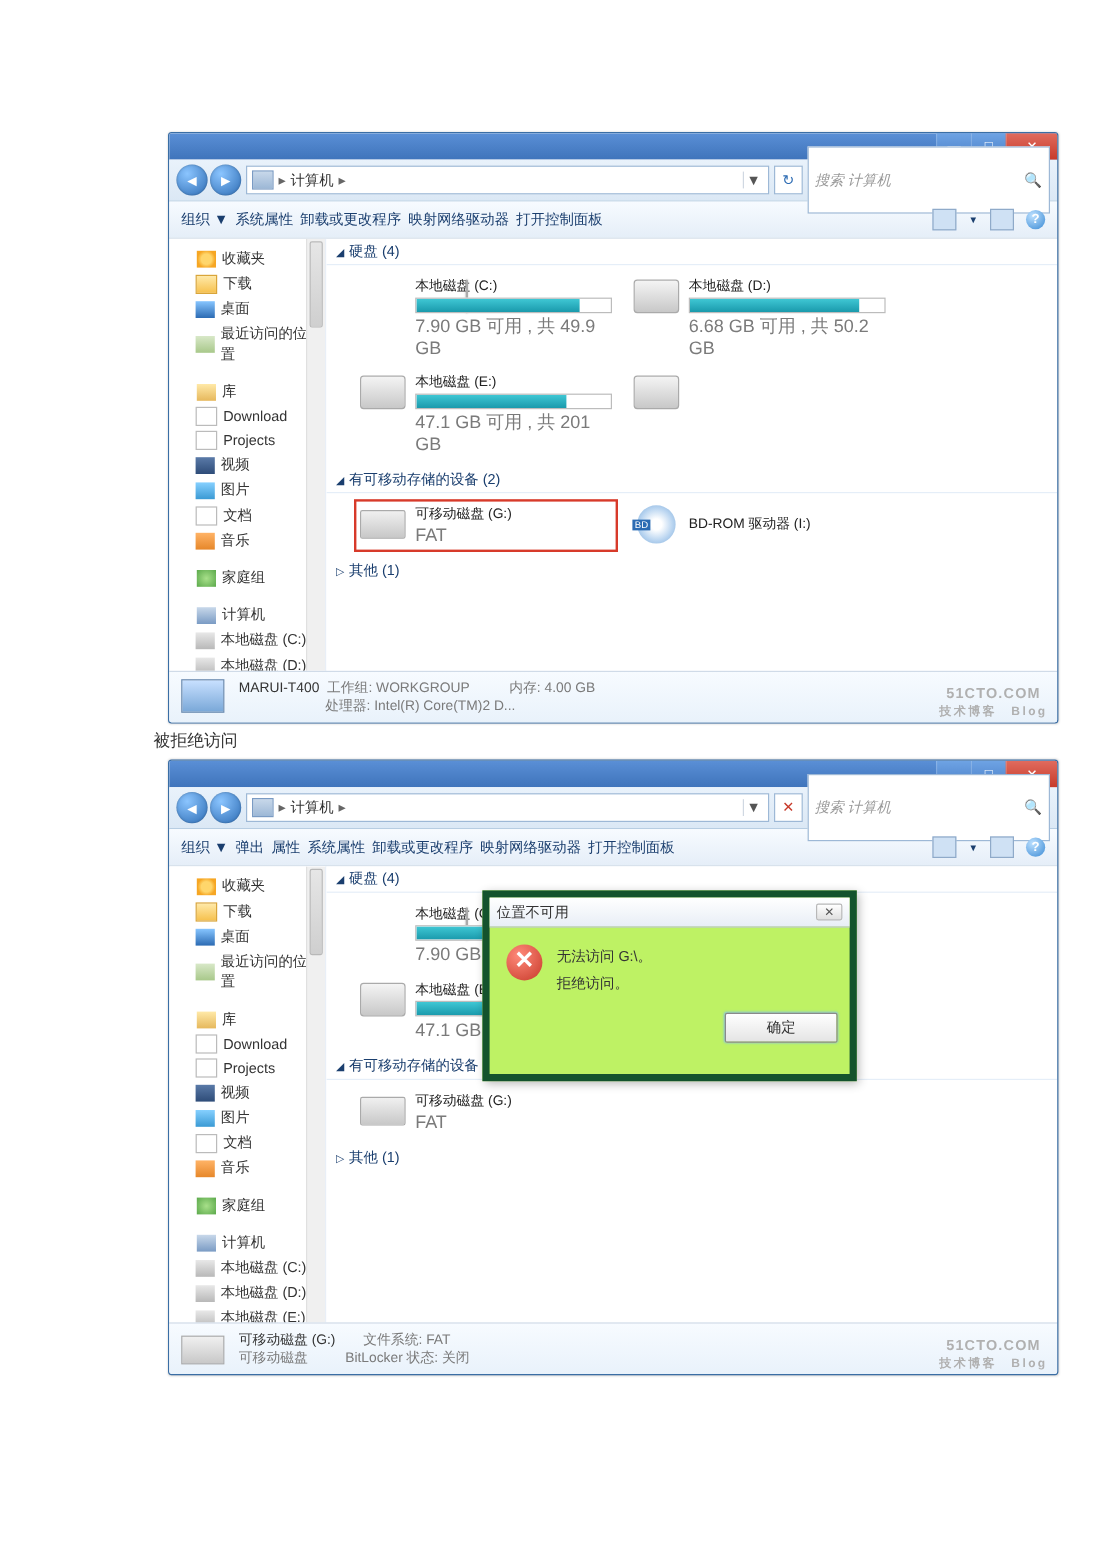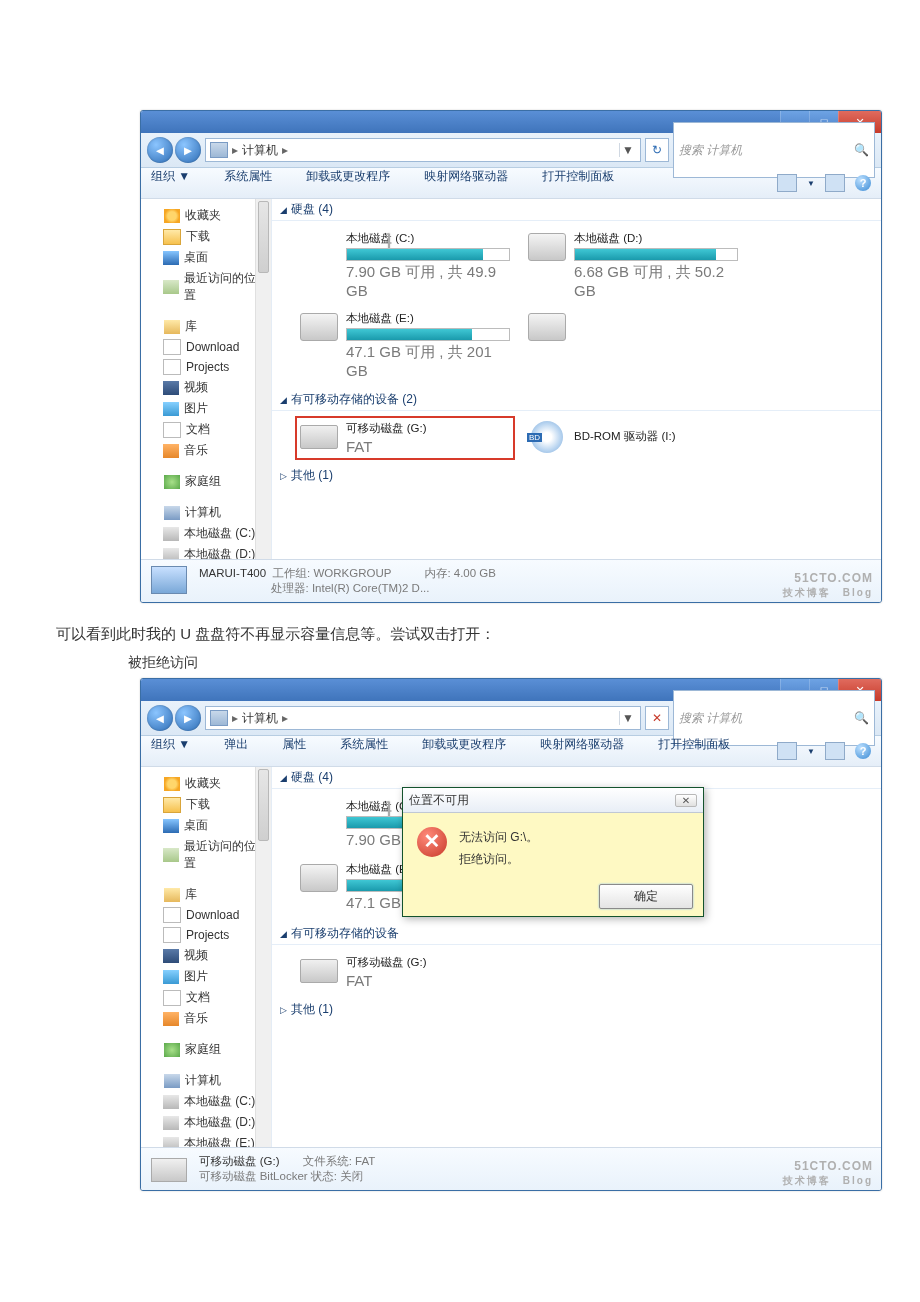--- a/index.html
+++ b/index.html
@@ -15,21 +15,21 @@
 .navbtns{display:flex;gap:2px}
 .circ{width:26px;height:26px;border-radius:50%;background:radial-gradient(circle at 35% 30%,#8bc5ff,#2c6bb3);box-shadow:inset 0 0 2px rgba(0,0,0,.3);display:flex;align-items:center;justify-content:center;color:#fff;font-size:13px}
 .loc{flex:1;height:22px;background:#fff;border:1px solid #9db8d6;display:flex;align-items:center;gap:4px;padding:0 4px}
 .loc-ic{width:16px;height:14px;background:linear-gradient(#c8d8ea,#9db8d6);border:1px solid #7a9bc4}
 .loc-sep{color:#666}
 .loc-dd{width:16px;text-align:center;color:#555;border-left:1px solid #d0d8e2}
 .refresh{width:22px;height:22px;background:#fff;border:1px solid #9db8d6;display:flex;align-items:center;justify-content:center;color:#2c6bb3}
 .refresh.stop{color:#c73a2a}
 .search{width:190px;height:22px;background:#fff;border:1px solid #9db8d6;display:flex;align-items:center;padding:16px 5px;color:#999;font-style:italic;justify-content:space-between}
 .search .mag{font-style:normal;color:#2c6bb3}
-.toolbar{height:30px;background:linear-gradient(#f7fbff,#e5eef8);border-bottom:1px solid #d0dbe8;display:flex;padding:0 10px;gap:34px;color:#1a3e6e}
+.toolbar{height:30px;background:linear-gradient(#f7fbff,#e5eef8);border-bottom:1px solid #d0dbe8;display:flex;align-items:center;padding:0 10px;gap:6px;color:#1a3e6e}
 .toolbar .tr{margin-left:auto;display:flex;gap:10px;align-items:center}
 .tb-ic{width:18px;height:16px;background:#cfe1f4;border:1px solid #8faac9}
 .help{width:16px;height:16px;border-radius:50%;background:radial-gradient(circle at 35% 30%,#bce0ff,#3a8ad4);color:#fff;text-align:center;line-height:16px;font-weight:bold;font-size:11px}
 .body{display:flex;height:360px;position:relative}
 .body.tall{height:380px}
 .nav{width:130px;background:#fff;border-right:1px solid #e4ecf5;overflow:hidden;position:relative}
 .nav-scroll{position:absolute;right:0;top:0;bottom:0;width:15px;background:#f0f0f0;border-left:1px solid #e0e0e0}
 .nav-scroll .thumb{position:absolute;left:2px;right:2px;top:2px;height:70px;background:linear-gradient(#e6e6e6,#cfcfcf);border:1px solid #b8b8b8;border-radius:2px}
 .nav ul{list-style:none;margin:0;padding:6px 0 0 8px}
 .nav li{display:flex;align-items:center;gap:5px;padding:2px 15px;color:#333}
@@ -65,29 +65,29 @@
 .bar{height:11px;border:1px solid #bcbcbc;background:#fff;margin:2px 0;position:relative;overflow:hidden}
 .bar .fill{position:absolute;left:0;top:0;bottom:0;background:linear-gradient(#3fc7d4,#1a9aac)}
 .bar .fill.red{background:linear-gradient(#e87a6a,#c73a2a)}
 .dstat{color:#7a7a7a;font-size:15px}
 .status{height:42px;background:linear-gradient(#f7fbff,#e9f2fb);border-top:1px solid #d0dbe8;display:flex;align-items:center;padding:0 10px;gap:12px;position:relative}
 .status .sic{width:36px;height:30px}
 .status .sic .mon{width:34px;height:26px;background:linear-gradient(#c8e0ff,#7aa8d8);border:1px solid #6a8ab0}
 .status .sic .usb2{width:34px;height:22px;background:linear-gradient(#f0f0f0,#c8c8c8);border:1px solid #aaa;margin-top:4px}
 .sinfo{font-size:11.5px;color:#333}
 .sinfo .sub{color:#7a7a7a}
-.wm{position:absolute;right:8px;bottom:2px;text-align:right;font-size:12px;color:#b0b0b0;font-weight:bold;letter-spacing:1px}
+.wm{position:absolute;right:8px;bottom:2px;text-align:center;font-size:12px;color:#b0b0b0;font-weight:bold;letter-spacing:1px}
 .wm .sm{font-size:10px;letter-spacing:2px}
-.dialog{position:absolute;left:130px;top:20px;width:300px;background:#fef9c3;border:1px solid #14532d;box-shadow:2px 2px 8px rgba(0,0,0,.3)}
+.dialog{position:absolute;left:130px;top:20px;width:300px;background:#bef264;border:6px solid #14532d;box-shadow:2px 2px 8px rgba(0,0,0,.3)}
 .dlg-t{height:24px;background:linear-gradient(#fff,#e8eef6);border-bottom:1px solid #c0c8d4;display:flex;align-items:center;justify-content:space-between;padding:0 6px;font-size:12px}
 .dlg-x{width:20px;text-align:center;color:#555;border:1px solid #b8b8b8;background:linear-gradient(#fff,#e0e0e0);border-radius:2px;font-size:10px}
 .dlg-b{padding:14px 14px 8px;display:flex;gap:12px}
 .dlg-ic{width:30px;height:30px;border-radius:50%;background:radial-gradient(circle at 35% 30%,#ff8a7a,#c73a2a);color:#fff;font-size:20px;font-weight:bold;text-align:center;line-height:28px}
 .dlg-txt{font-size:12px;line-height:1.8}
-.dlg-f{padding:6px 10px 7px;text-align:right}
+.dlg-f{padding:6px 10px 26px;text-align:right}
 .dlg-btn{display:inline-block;min-width:64px;padding:3px 14px;background:linear-gradient(#fff,#e4e4e4);border:1px solid #8a8a8a;border-radius:2px;text-align:center;box-shadow:0 0 2px #7ab8ff}
 .dd{font-size:8px;vertical-align:middle}
 </style>
 </head>
 <body>
 
 <div class="page">
 
 <div class="win">
  <div class="titlebar">
@@ -283,21 +283,20 @@
   <div class="sinfo">
    <span>MARUI-T400</span>
    <span class="sub">&nbsp;<span>工作组:</span> <span>WORKGROUP</span></span>
    <span class="sub" style="margin-left:30px"><span>内存:</span> <span>4.00 GB</span></span><br>
    <span class="sub" style="margin-left:72px"><span>处理器:</span> <span>Intel(R) Core(TM)2 D...</span></span>
   </div>
   <div class="wm"><span>51CTO.COM</span><br><span class="sm">技术博客　Blog</span></div>
  </div>
 </div>
 
-<div class="caption">可以看到此时我的 U 盘盘符不再显示容量信息等。尝试双击打开：</div>
 <div class="subcap">被拒绝访问</div>
 
 <div class="win">
  <div class="titlebar">
   <div class="tbtn min">—</div>
   <div class="tbtn max">□</div>
   <div class="tbtn close">✕</div>
  </div>
  <div class="addr">
   <div class="navbtns">
@@ -474,19 +473,19 @@
   </div>
  </div>
  <div class="status">
   <div class="sic">
           <div class="usb2"></div>
         </div>
   <div class="sinfo">
    <span>可移动磁盘 (G:)</span>
    <span class="sub" style="margin-left:20px"><span>文件系统:</span> <span>FAT</span></span><br>
    <span class="sub">可移动磁盘</span>
-   <span class="sub" style=""><span>BitLocker 状态:</span> <span>关闭</span></span>
+   <span class="sub" style="margin-left:28px"><span>BitLocker 状态:</span> <span>关闭</span></span>
   </div>
   <div class="wm"><span>51CTO.COM</span><br><span class="sm">技术博客　Blog</span></div>
  </div>
 </div>
 
 </div>
 
 </body></html>

